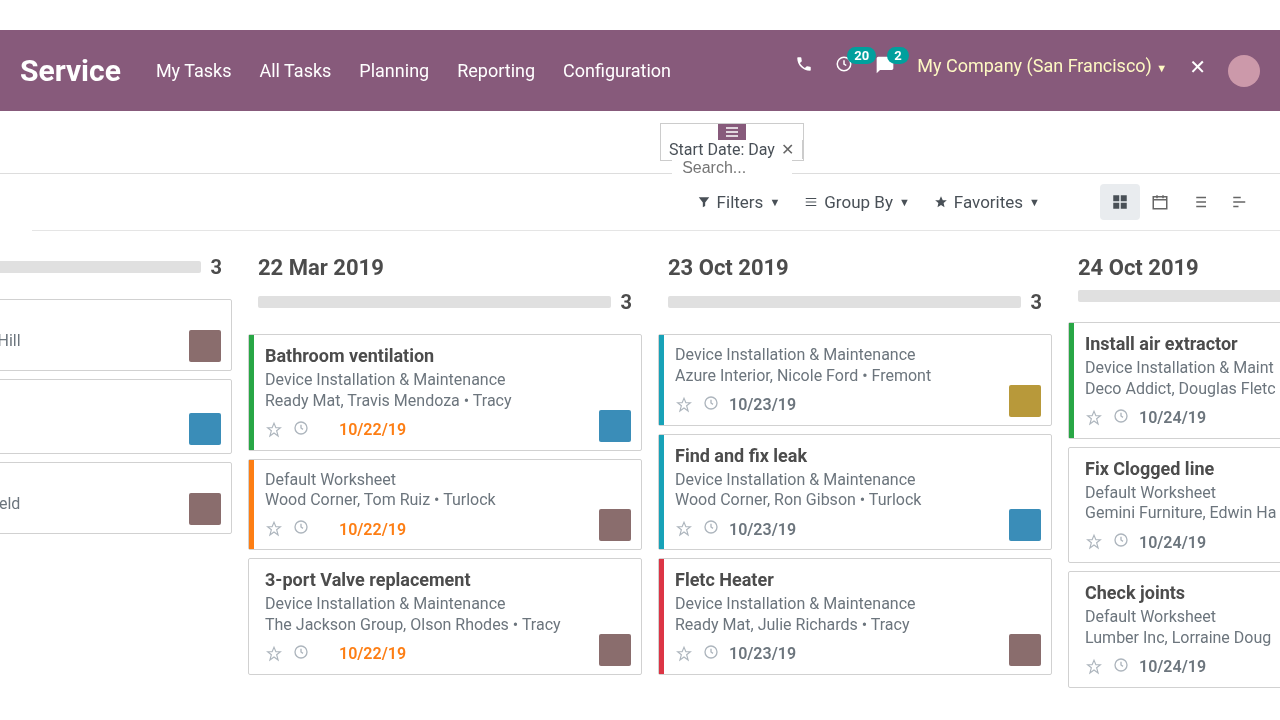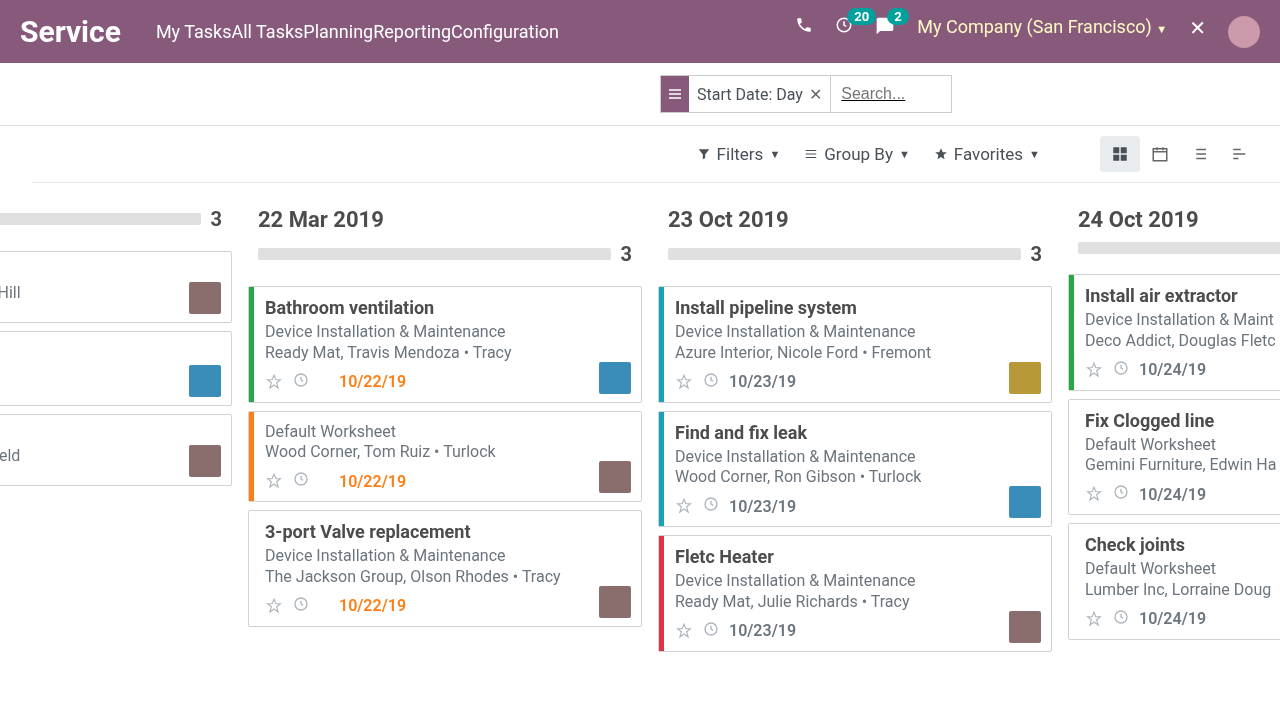--- a/index.html
+++ b/index.html
@@ -1,32 +1,32 @@
 <!DOCTYPE html>
 <html><head>
 <meta charset="utf-8">
 <style>
 * { box-sizing: border-box; margin: 0; padding: 0; }
 body { font-family: -apple-system, BlinkMacSystemFont, "Segoe UI", Roboto, sans-serif; background: #fff; overflow-x: hidden; width: 1280px; height: 720px; }
-.topbar { background: #875A7B; height: 63px; display: flex; align-items: center; padding: 0 20px; color: #fff; }
+.topbar { background: #875A7B; height: 81px; display: flex; align-items: center; padding: 0 20px; color: #fff; margin-top: 30px; }
 .app-name { font-size: 30px; font-weight: 700; color: #fff; margin-right: 35px; }
-.nav-items { display: flex; }
+.nav-items { display: flex; gap: 28px; }
 .nav-item { font-size: 18px; color: #fff; cursor: pointer; }
 .spacer { flex: 1; }
 .topbar-right { display: flex; align-items: flex-start; gap: 22px; }
 .topbar-icon { color: #fff; font-size: 18px; position: relative; }
 .badge { background: #00A09D; color: #fff; font-size: 13px; font-weight: 700; padding: 1px 7px; border-radius: 10px; position: absolute; top: -8px; left: 12px; }
 .company { font-size: 18px; color: #fef9c3; cursor: pointer; }
 .avatar-main { width: 32px; height: 32px; border-radius: 50%; background: #c9a; }
 .subbar { display: flex; align-items: center; padding: 12px 0 12px 660px; border-bottom: 1px solid #ddd; }
-.searchctl { display: flex; align-items: center; border: 1px solid #ccc; height: 38px; }
+.searchctl { display: flex; align-items: center; border: 1px solid #ccc; height: 38px; flex-direction: column; }
 .chip { background: #875A7B; color: #fff; width: 28px; height: 100%; display: flex; align-items: center; justify-content: center; }
 .chip-label { padding: 0 8px; color: #495057; font-size: 16px; border-right: 1px solid #ccc; height: 100%; display: flex; align-items: center; gap: 6px; }
 .chip-x { cursor: pointer; color: #666; }
-.search-input { border: none; outline: none; padding: 0 10px; font-size: 16px; height: 100%; width: 120px; text-decoration: underline; }
+.search-input { border: none; outline: none; padding: 0 10px; font-size: 16px; height: 100%; width: 120px; }
 .ctlrow { display: flex; align-items: center; padding: 10px 20px 10px 0; border-bottom: 1px solid #e5e5e5; margin-left: 32px; }
 .ctl-mid { margin-left: auto; display: flex; gap: 24px; }
 .ctl { font-size: 17px; color: #495057; cursor: pointer; display: flex; align-items: center; gap: 6px; }
 .caret { font-size: 11px; }
 .view-switch { display: flex; gap: 0; margin-left: 60px; }
 .vbtn { width: 40px; height: 36px; display: flex; align-items: center; justify-content: center; cursor: pointer; color: #666; font-size: 18px; }
 .vbtn.active { background: #e9ecef; border-radius: 4px; }
 .kanban { display: flex; overflow-x: auto; padding-left: 0; margin-left: -170px; }
 .col { flex: 0 0 410px; padding: 0 8px; }
 .col-head { font-size: 22px; font-weight: 700; color: #4c4c4c; margin: 24px 0 10px 10px; }
@@ -242,21 +242,20 @@
       </div>
     </div>
     <div class="col">
       <div class="col-head">23 Oct 2019</div>
       <div class="col-bar">
         <div class="bar"></div>
         <span class="col-count">3</span>
       </div>
       <div class="card">
         <div class="stripe s-blue"></div>
-        <div class="card-title">Install pipeline system</div>
         <div class="card-sub">Device Installation &amp; Maintenance</div>
         <div class="card-sub">Azure Interior, Nicole Ford • Fremont</div>
         <div class="card-foot">
           <span class="star"><svg viewBox="0 0 24 24">
               <path d="M12 3l2.5 6h6l-5 4 2 7-5.5-4-5.5 4 2-7-5-4h6z"></path>
             </svg></span>
           <span class="clock"><svg width="16" height="16" viewBox="0 0 24 24" fill="none" stroke="#adb5bd" stroke-width="2">
               <circle cx="12" cy="12" r="9"></circle>
               <path d="M12 7v5l3 2"></path>
             </svg></span>

